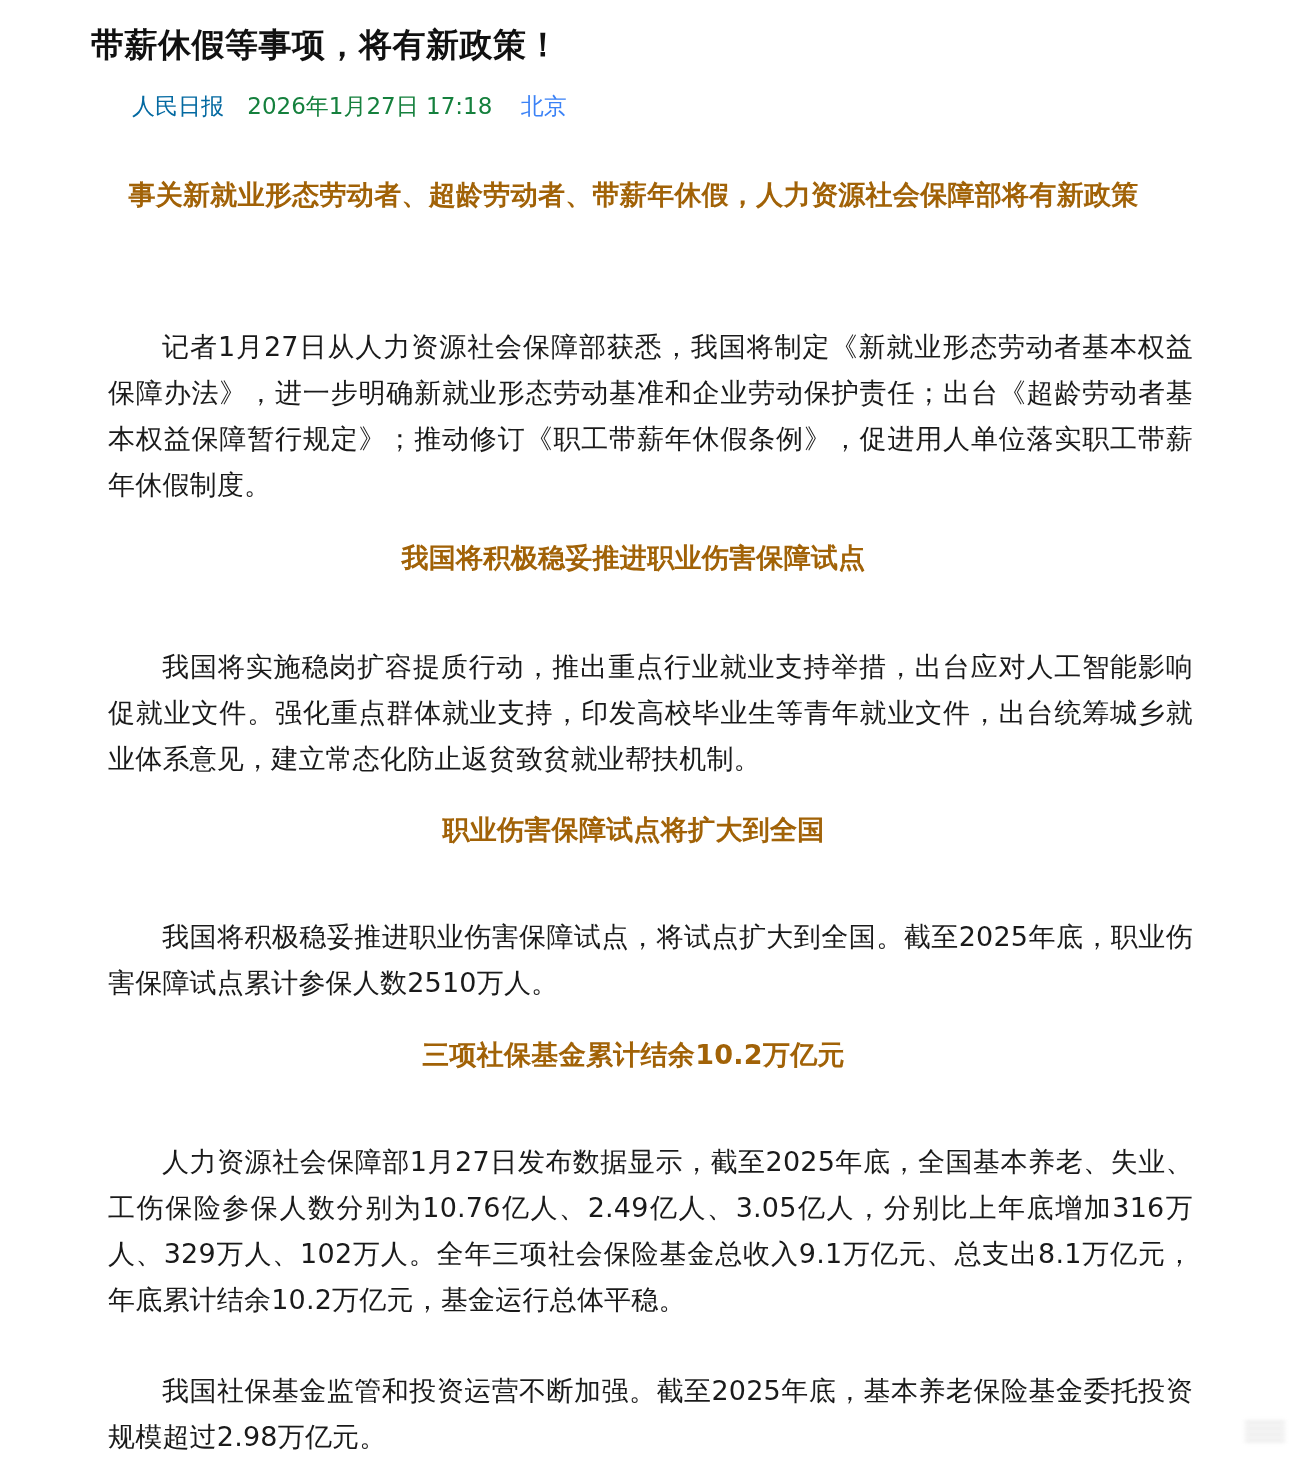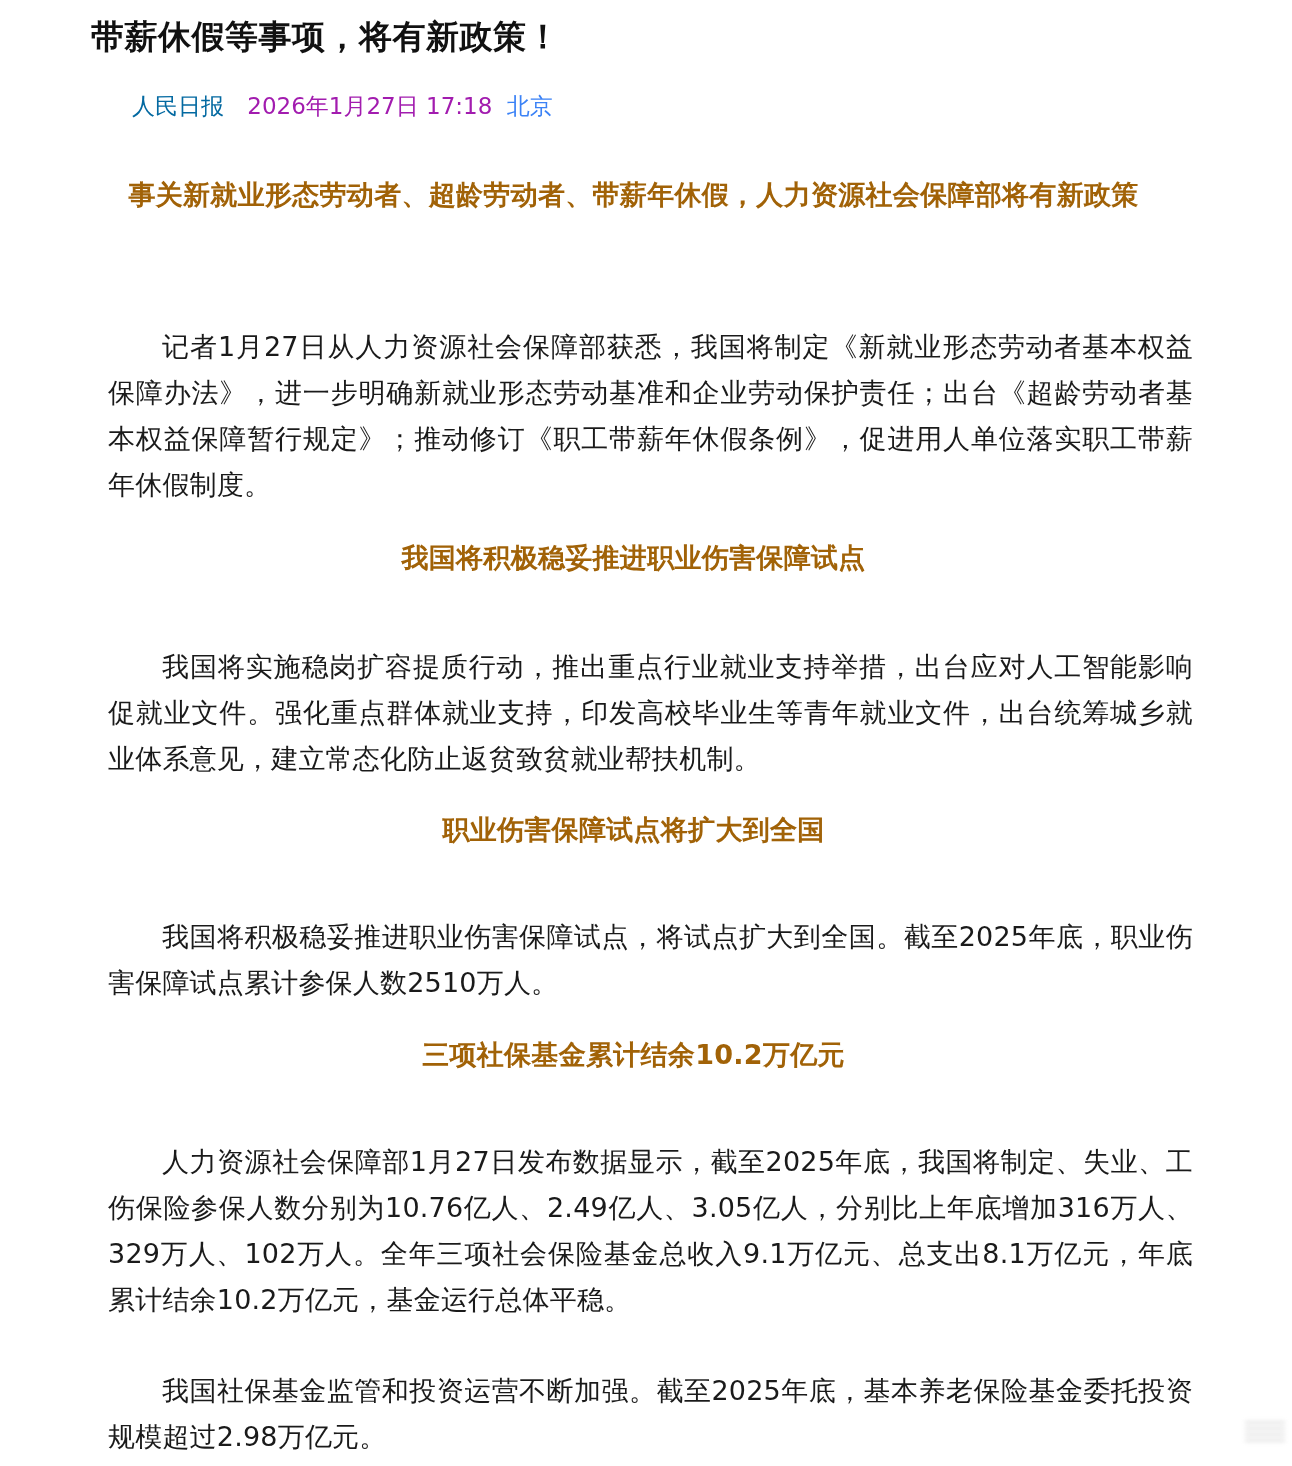--- a/index.html
+++ b/index.html
@@ -16,21 +16,21 @@
     }
     .article {
       position: absolute;
       left: 91px;
       top: 0;
       width: 1090px;
     }
     .title {
       position: absolute;
       left: 0;
-      top: 14px;
+      top: 22px;
       margin: 0;
       font-size: 33px;
       line-height: 46px;
       font-weight: bold;
       color: #111111;
       letter-spacing: 0.5px;
       white-space: nowrap;
     }
     .meta {
       position: absolute;
@@ -40,22 +40,22 @@
       line-height: 36px;
       font-size: 23px;
       white-space: nowrap;
     }
     .meta .source {
       color: #0369a1;
       margin-right: 16px;
       margin-left: 41px;
     }
     .meta .time {
-      color: #a21caf;
-      margin-right: 7px;
+      color: #15803d;
+      margin-right: 21px;
     }
     .meta .location {
       color: #3b82f6;
     }
     .section-heading {
       position: absolute;
       left: 0;
       width: 1085px;
       margin: 0;
       font-size: 27px;
@@ -112,21 +112,21 @@
   <h2 class="section-heading" style="top:168px;">事关新就业形态劳动者、超龄劳动者、带薪年休假，人力资源社会保障部将有新政策</h2>
   <p class="paragraph" style="top:307px;">记者1月27日从人力资源社会保障部获悉，我国将制定《新就业形态劳动者基本权益保障办法》，进一步明确新就业形态劳动基准和企业劳动保护责任；出台《超龄劳动者基本权益保障暂行规定》；推动修订《职工带薪年休假条例》，促进用人单位落实职工带薪年休假制度。</p>
 
   <h2 class="section-heading" style="top:531px;">我国将积极稳妥推进职业伤害保障试点</h2>
   <p class="paragraph" style="top:627px;">我国将实施稳岗扩容提质行动，推出重点行业就业支持举措，出台应对人工智能影响促就业文件。强化重点群体就业支持，印发高校毕业生等青年就业文件，出台统筹城乡就业体系意见，建立常态化防止返贫致贫就业帮扶机制。</p>
 
   <h2 class="section-heading" style="top:803px;">职业伤害保障试点将扩大到全国</h2>
   <p class="paragraph" style="top:897px;">我国将积极稳妥推进职业伤害保障试点，将试点扩大到全国。截至2025年底，职业伤害保障试点累计参保人数2510万人。</p>
 
   <h2 class="section-heading" style="top:1028px;">三项社保基金累计结余10.2万亿元</h2>
-  <p class="paragraph" style="top:1122px;">人力资源社会保障部1月27日发布数据显示，截至2025年底，我国将制定、失业、工伤保险参保人数分别为10.76亿人、2.49亿人、3.05亿人，分别比上年底增加316万人、329万人、102万人。全年三项社会保险基金总收入9.1万亿元、总支出8.1万亿元，年底累计结余10.2万亿元，基金运行总体平稳。</p>
+  <p class="paragraph" style="top:1122px;">人力资源社会保障部1月27日发布数据显示，截至2025年底，全国基本养老、失业、工伤保险参保人数分别为10.76亿人、2.49亿人、3.05亿人，分别比上年底增加316万人、329万人、102万人。全年三项社会保险基金总收入9.1万亿元、总支出8.1万亿元，年底累计结余10.2万亿元，基金运行总体平稳。</p>
   <p class="paragraph" style="top:1351px;">我国社保基金监管和投资运营不断加强。截至2025年底，基本养老保险基金委托投资规模超过2.98万亿元。</p>
 
 </div>
 
 <div class="watermark">
   <span></span>
     <span></span>
     <span></span>
     <span></span>
 </div>

